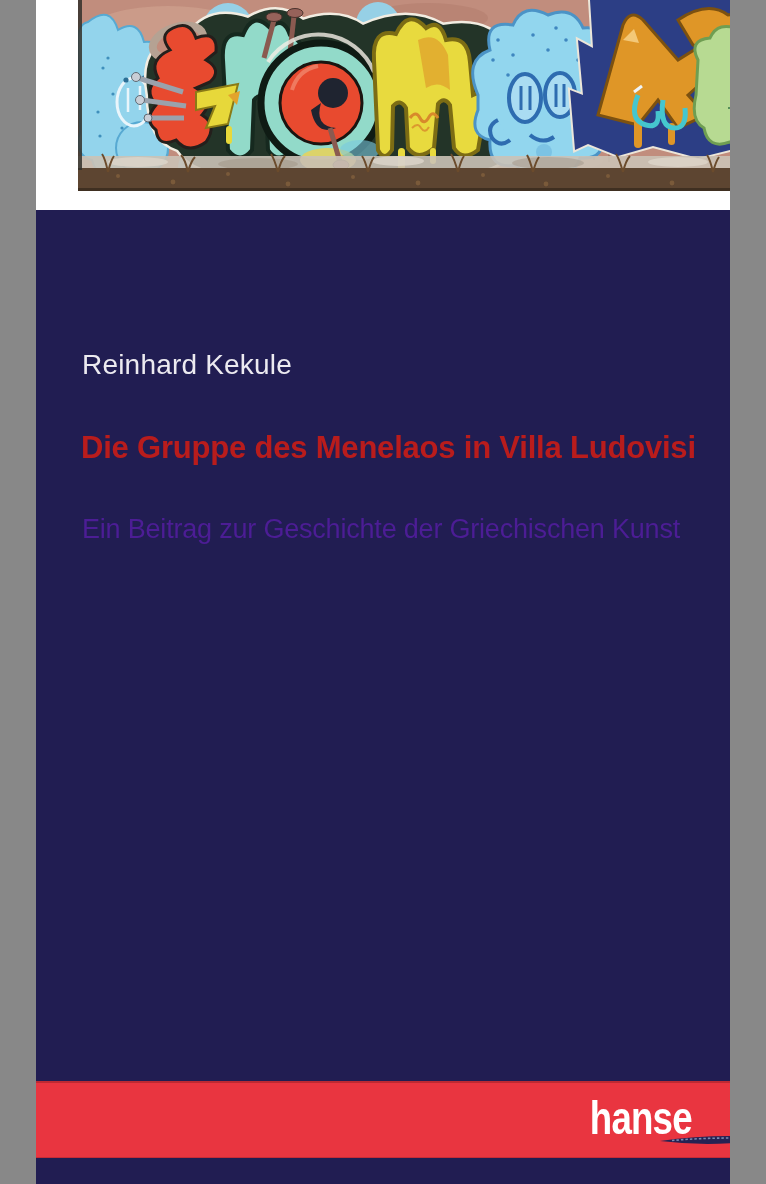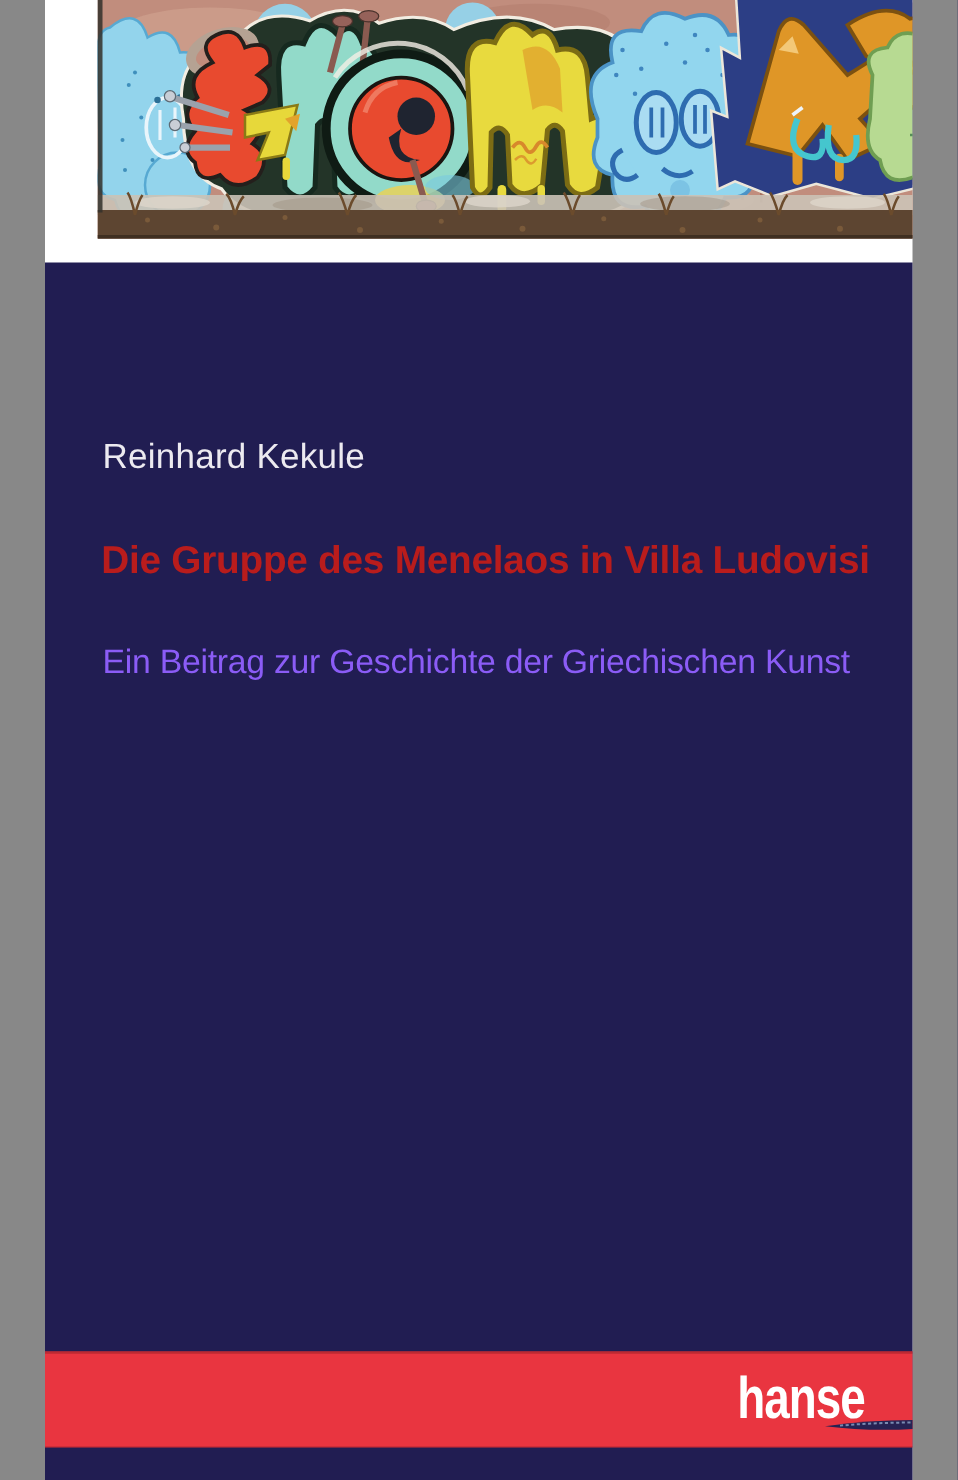--- a/index.html
+++ b/index.html
@@ -32,21 +32,21 @@
   }
   .title{
     position:absolute;left:45px;top:429px;
     font-size:31px;line-height:1.2;font-weight:700;
     color:#b91c1c;letter-spacing:-0.2px;
     white-space:nowrap;
   }
   .subtitle{
     position:absolute;left:46px;top:513px;
     font-size:27px;line-height:1.2;font-weight:400;
-    color:#8b5cf6;letter-spacing:-0.2px;
+    color:#4c1d95;letter-spacing:-0.2px;
     white-space:nowrap;
   }
   .stripe{
     position:absolute;left:0;top:1081px;width:766px;height:77px;
     background:var(--stripe-red,#e93540);
     border-top:2px solid rgba(60,10,15,0.25);
     border-bottom:1px solid rgba(60,10,15,0.2);
   }
   .logo{
     position:absolute;right:38px;top:1094px;

